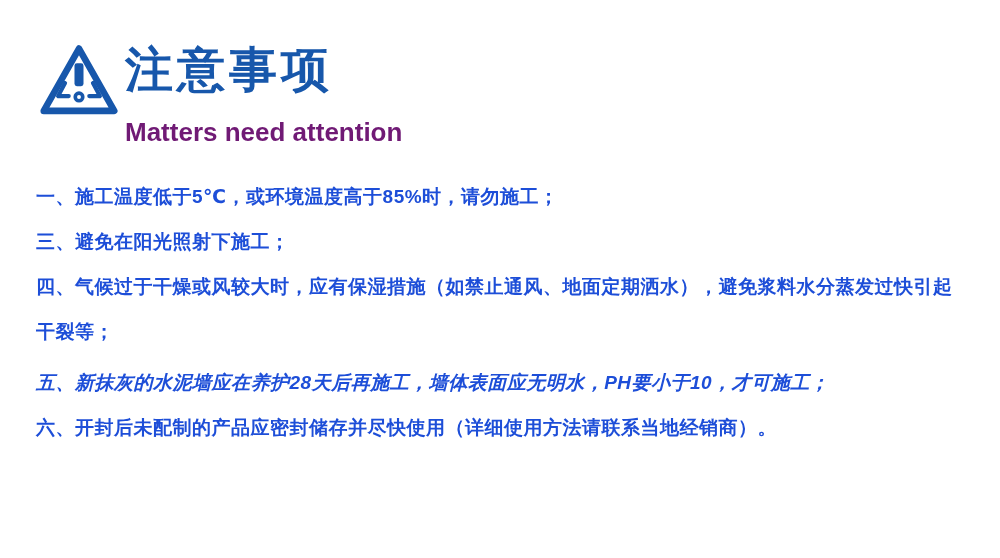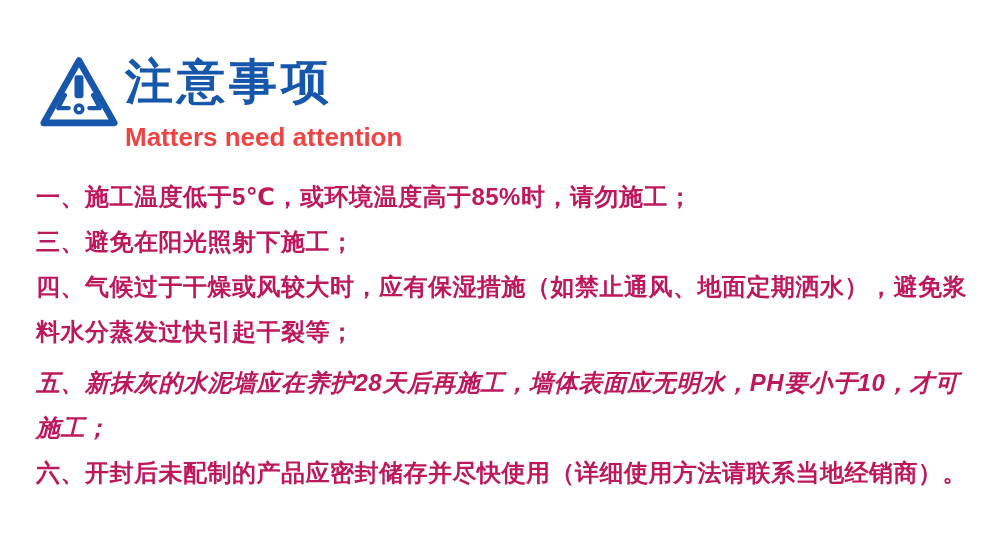--- a/index.html
+++ b/index.html
@@ -12,53 +12,53 @@
   .page {
     position: relative;
     width: 1000px;
     height: 558px;
     background: #ffffff;
     overflow: hidden;
   }
   .header {
     position: absolute;
     left: 38px;
-    top: 52px;
+    top: 40px;
     display: flex;
     align-items: flex-start;
     justify-content: flex-end;
   }
   .warn-icon { display: block; width: 82px; height: 86px; flex: 0 0 auto; }
   .warn-icon svg { display: block; width: 82px; height: 86px; }
   .titles { margin-left: 5px; padding-top: 2px; }
   .title {
     margin: 0;
     font-size: 48px;
     line-height: 56px;
     font-weight: 800;
     letter-spacing: 4px;
     color: #1757ab;
     white-space: nowrap;
   }
   .subtitle {
-    margin-top: 12px;
+    margin-top: 19px;
     font-size: 26px;
     line-height: 30px;
     font-weight: 700;
     letter-spacing: 0px;
-    color: #ef4444;
+    color: #701a75;
     white-space: nowrap;
   }
   .notes {
     position: absolute;
     left: 36px;
     top: 174px;
     width: 934px;
-    color: #be185d;
-    font-size: 24px;
+    color: #1d4ed8;
+    font-size: 19px;
     font-weight: 600;
     line-height: 45px;
     letter-spacing: 0.5px;
     text-align: left;
   }
   .note { margin: 0; }
   .note.gap-top { margin-top: 6px; font-style: italic; }
 </style>
 </head>
 <body>

